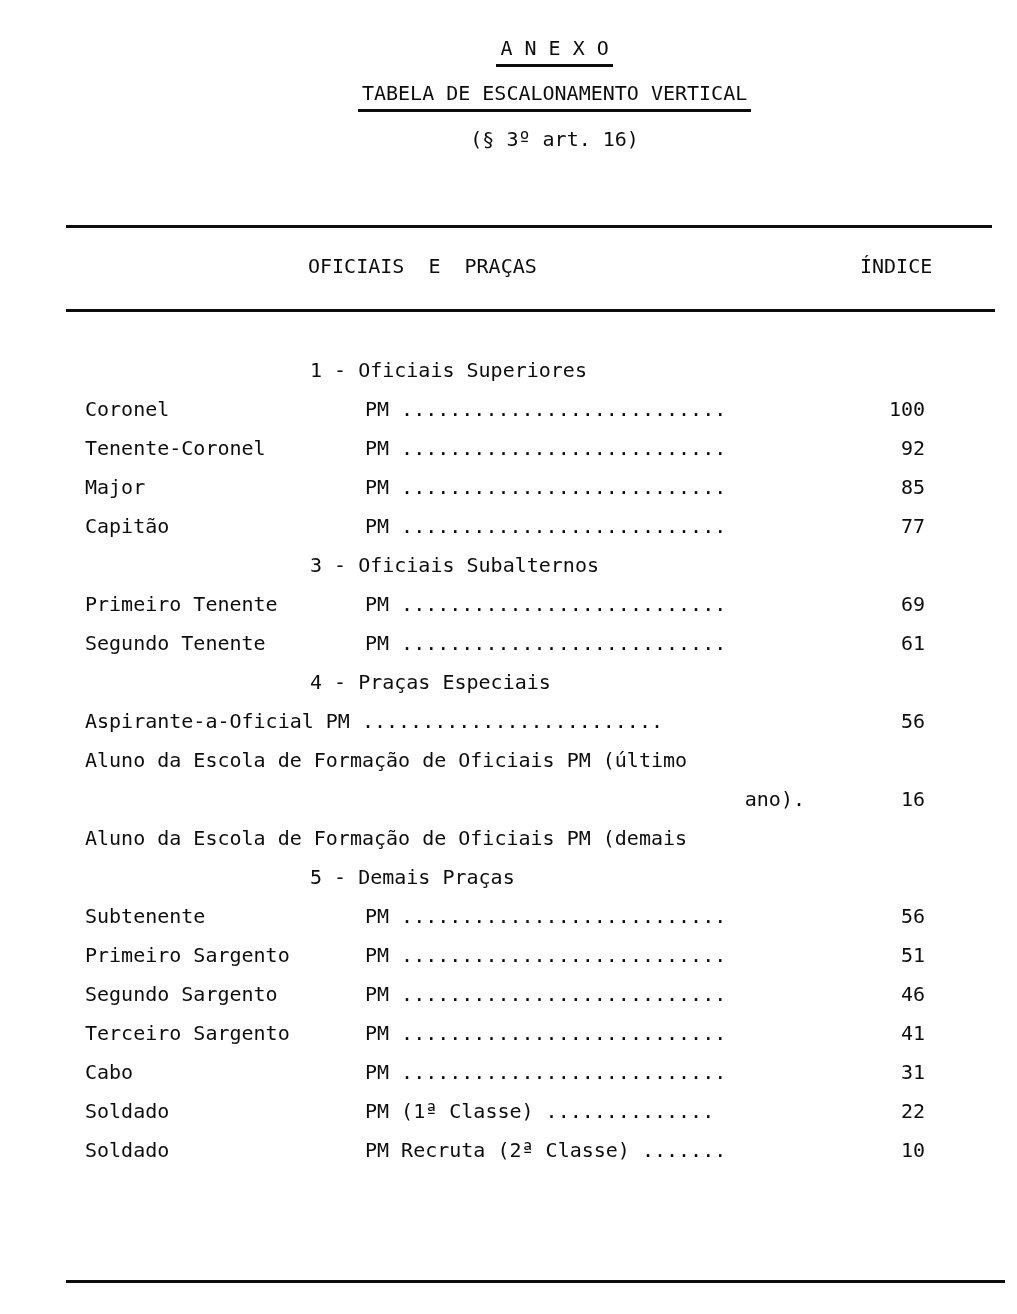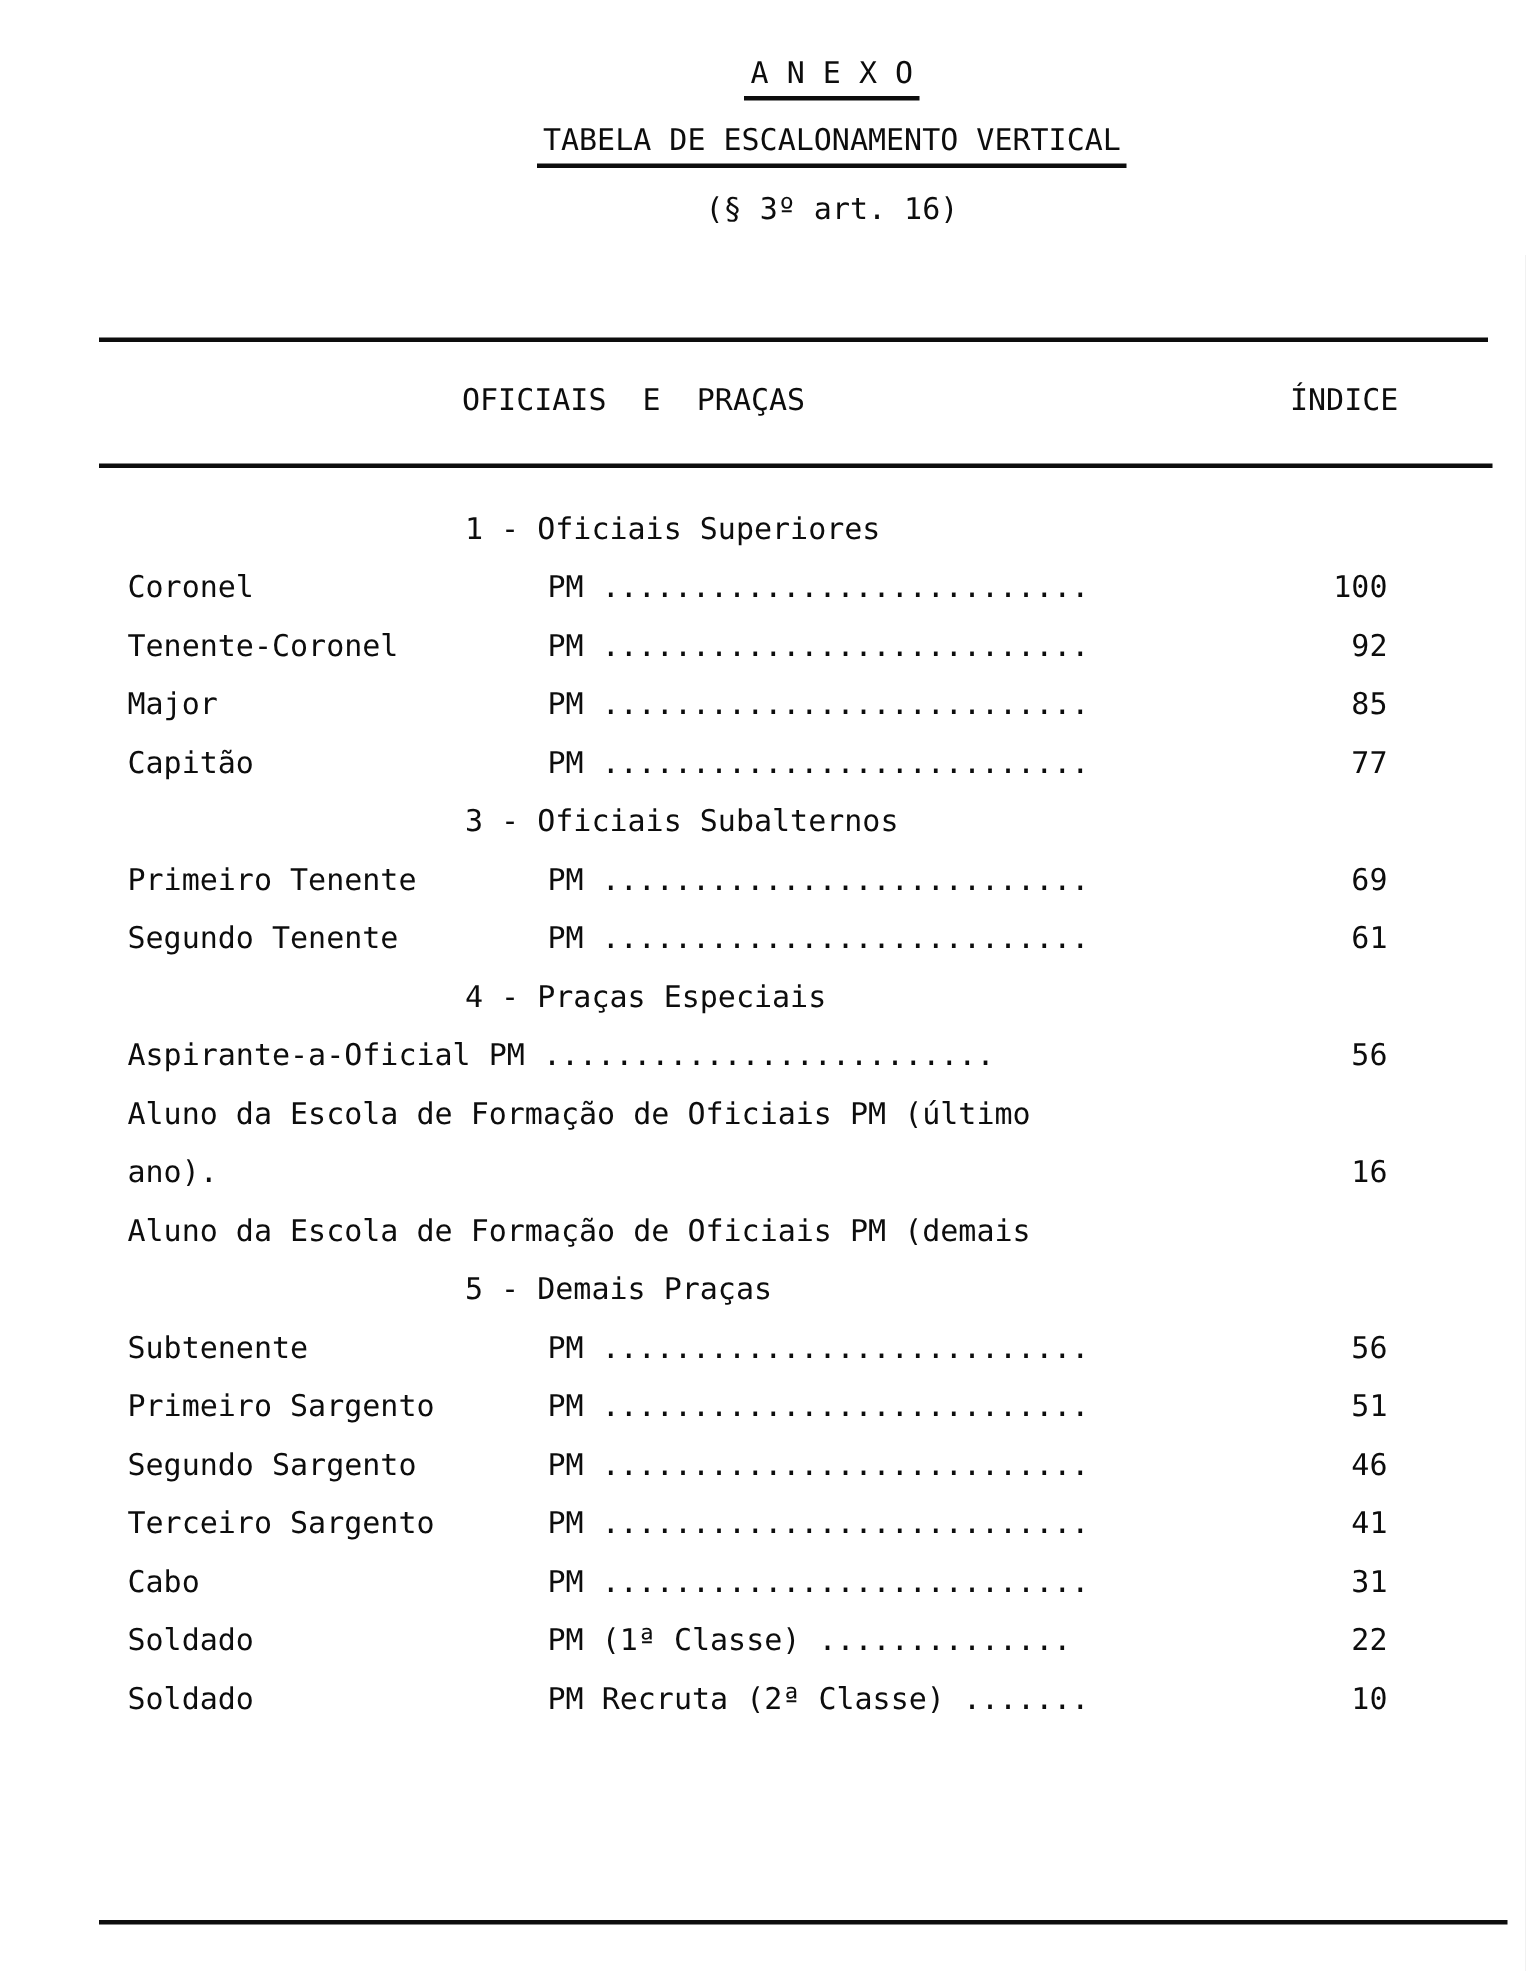--- a/index.html
+++ b/index.html
@@ -36,38 +36,38 @@
   .hdr {
     position: absolute;
     top: 254px;
     white-space: pre;
   }
   .hdr-left  { left: 308px; }
   .hdr-right { left: 860px; }
   .rows {
     position: absolute;
     left: 85px;
-    top: 332px;
+    top: 350px;
     width: 840px;
   }
   .row {
     display: flex;
     height: 39px;
     align-items: center;
     white-space: pre;
     overflow: hidden;
   }
   .row > span { display: block; }
   .cell-name { flex: 0 0 280px; overflow: hidden; }
   .cell-desc { flex: 1 1 auto; overflow: hidden; }
   .cell-idx  { flex: 0 0 65px; text-align: right; }
   .cell-sec  { padding-left: 225px; }
   .cell-wide { flex: 1 1 auto; overflow: hidden; }
   .cell-wrap1 { flex: 1 1 auto; overflow: hidden; }
-  .cell-wrap2 { flex: 1 1 auto; padding-right: 55px; }
+  .cell-wrap2 { flex: 1 1 auto; text-align: right; padding-right: 55px; }
 </style>
 </head>
 <body>
 
 <div class="page">
 
   <div class="title-line" style="top:12px">
     <span class="ul">A N E X O</span>
   </div>
 

